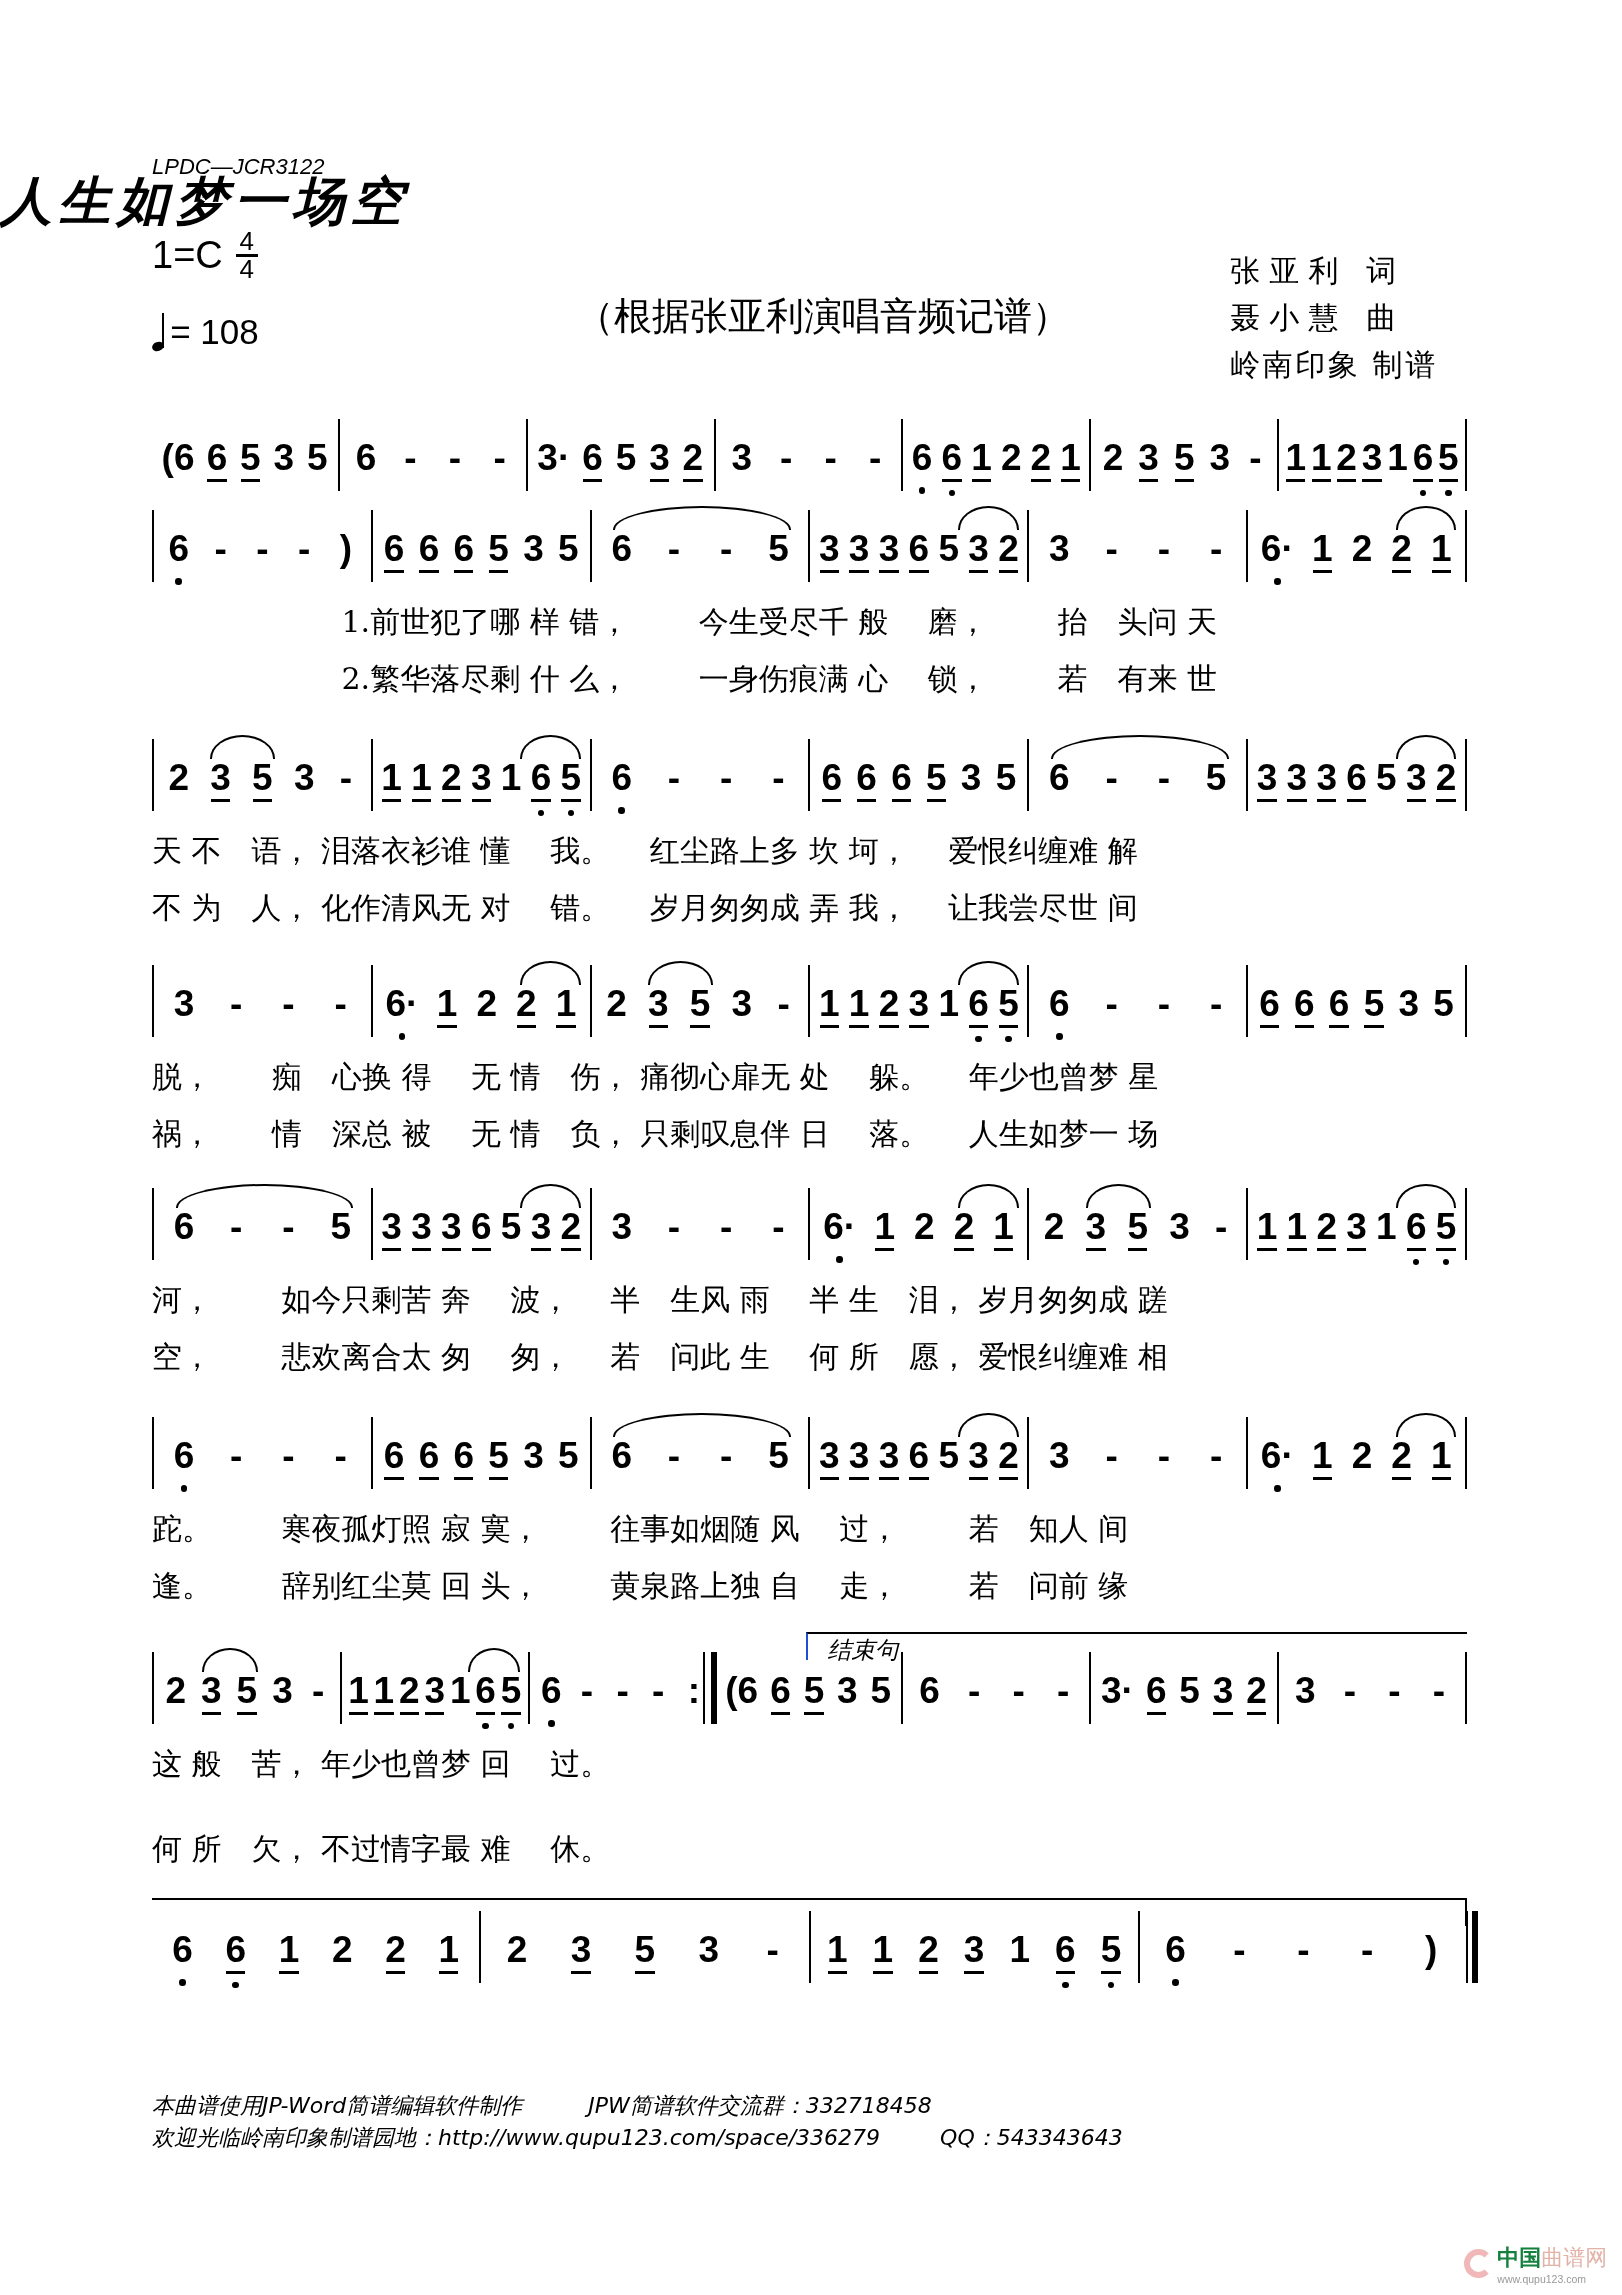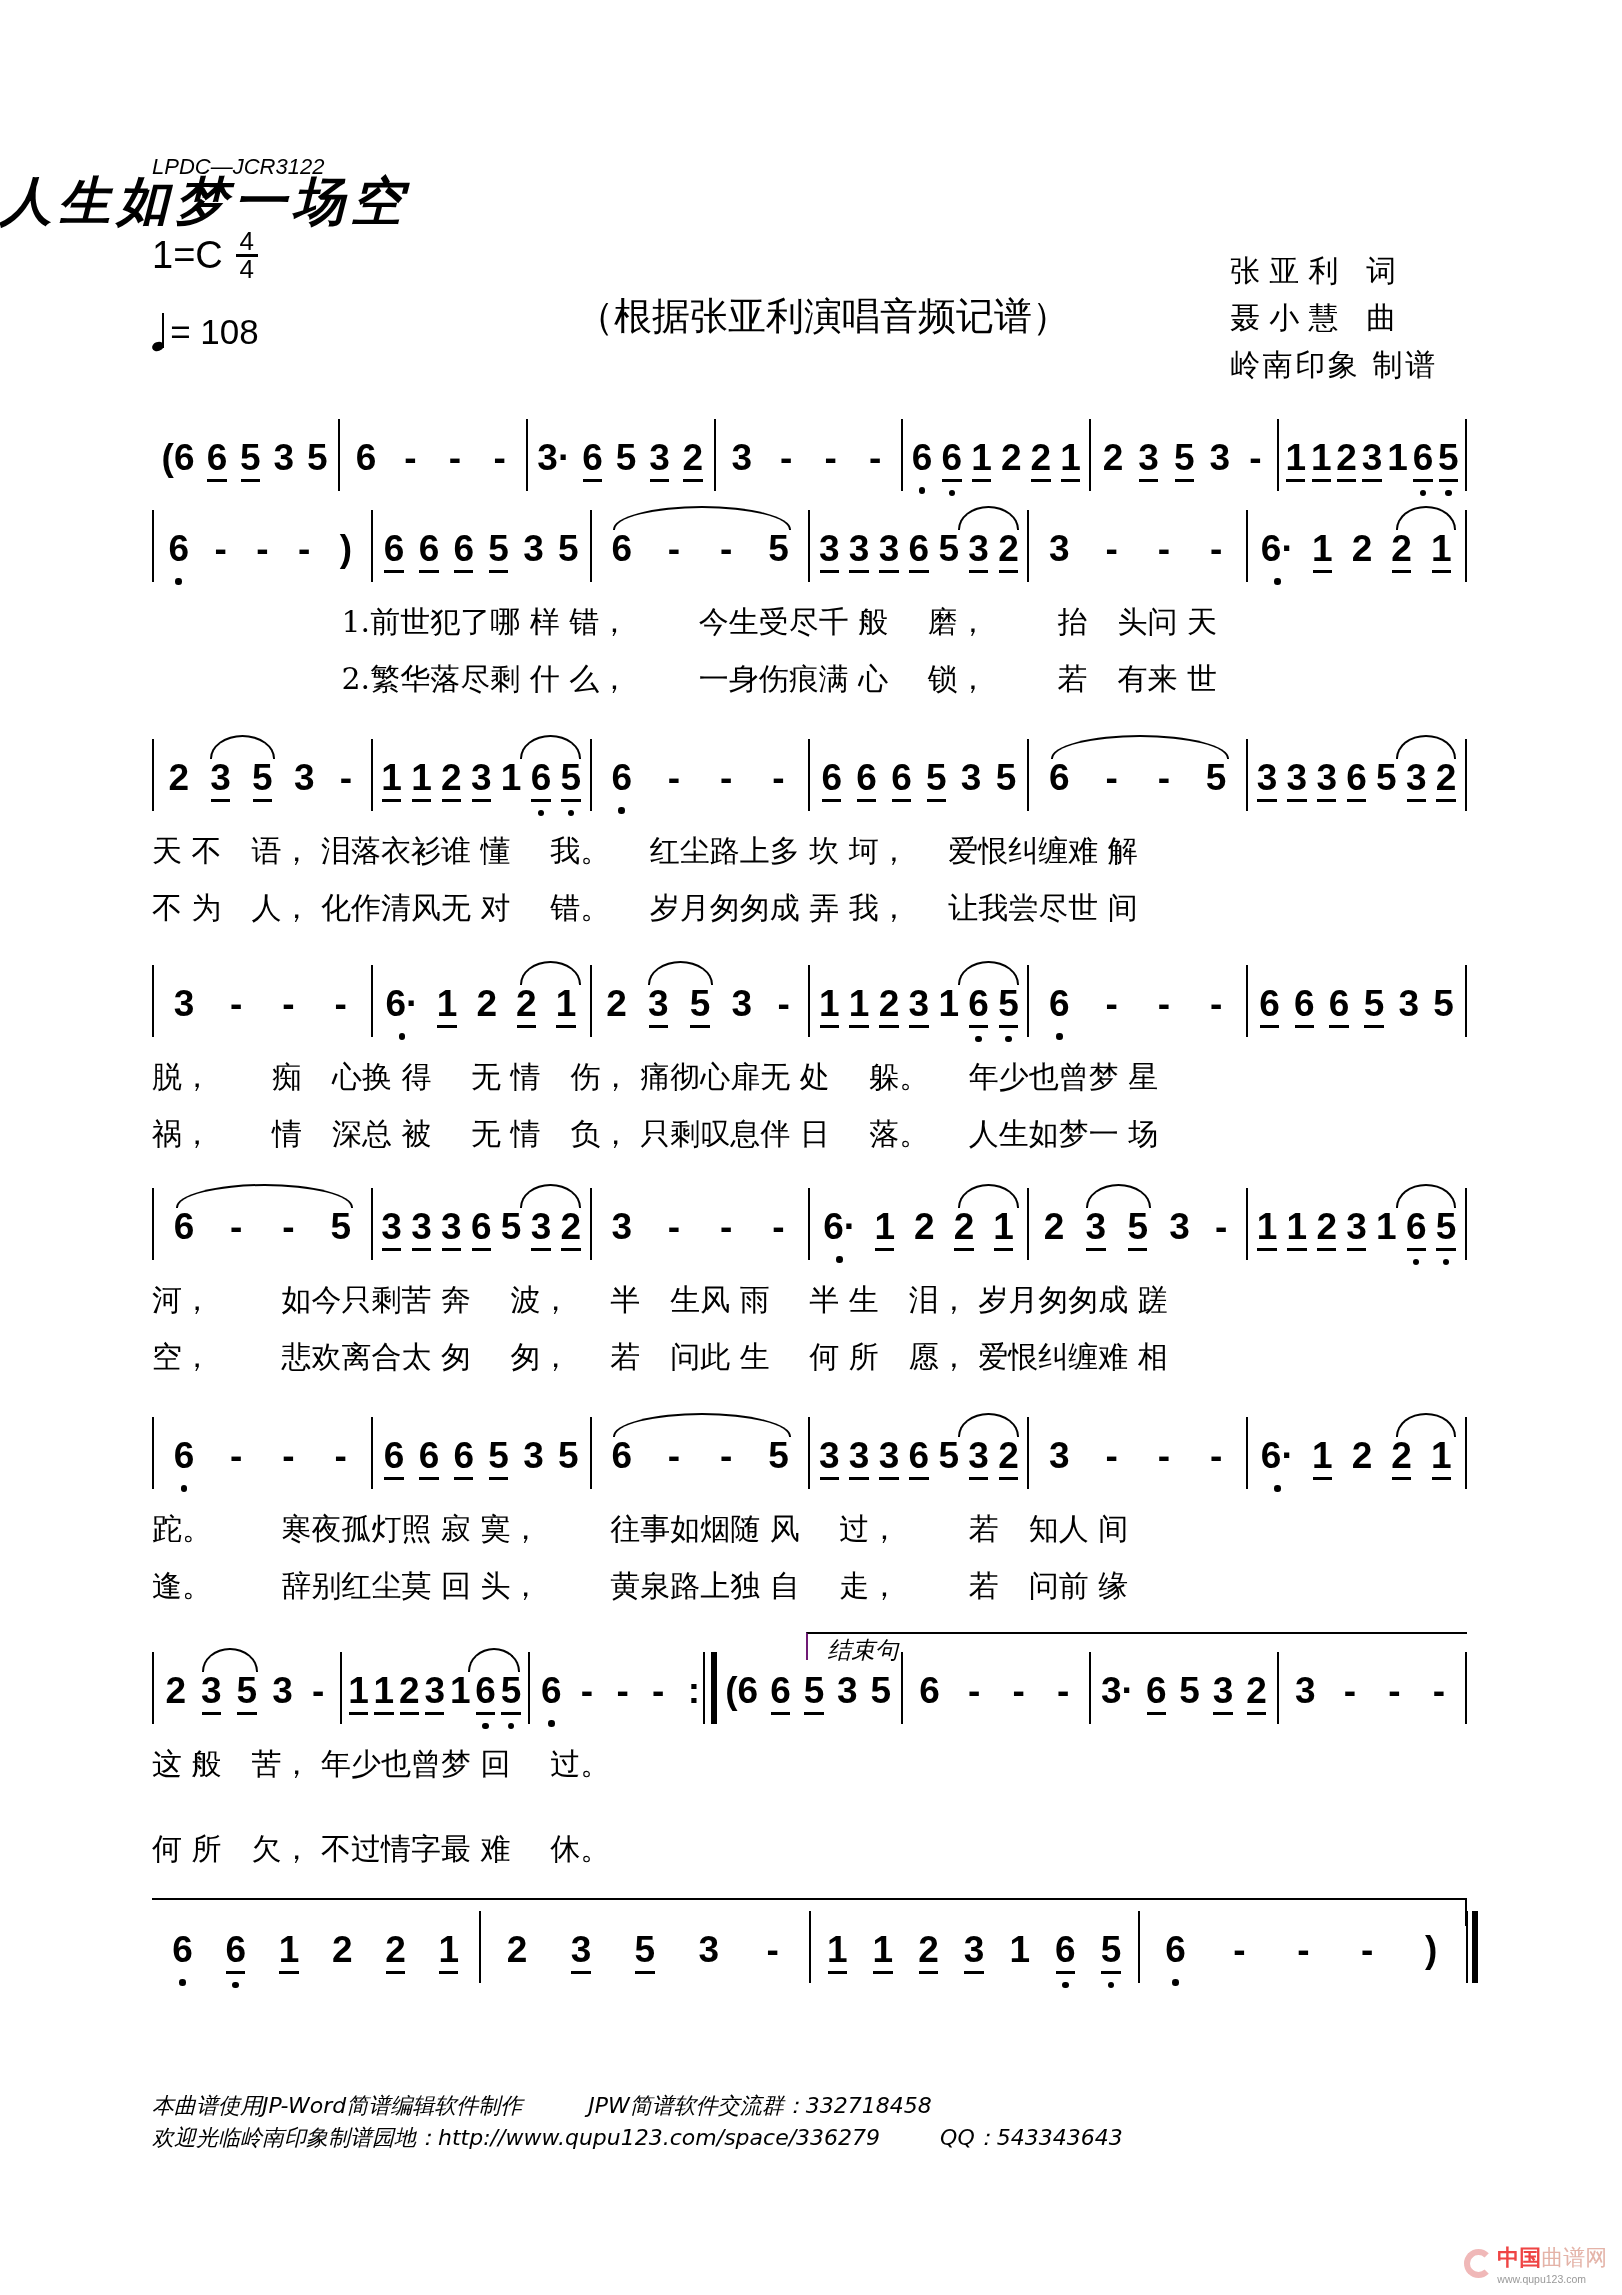--- a/index.html
+++ b/index.html
@@ -24,26 +24,26 @@
   .measure.repeat-end:after{content:"";position:absolute;right:-1.3px;top:0;width:5.9px;height:100%;border-left:2px solid #000;border-right:6.5px solid #000;box-sizing:content-box;}
   .measure.final-end{border-right:none;}
   .measure.final-end:after{content:"";position:absolute;right:-10.5px;top:0;width:3.9px;height:100%;border-left:2px solid #000;border-right:6.5px solid #000;}
   .n{position:relative;font-family:"Liberation Sans",sans-serif;font-size:37px;font-weight:bold;line-height:39px;padding-bottom:14.4px;min-width:22px;text-align:center;}
   .n.u:after{content:"";position:absolute;left:1.3px;right:1.3px;bottom:9.2px;height:2.6px;background:#000;}
   .n.ld:before{content:"";position:absolute;left:50%;margin-left:-3.3px;bottom:-2.6px;width:6.5px;height:6.5px;border-radius:50%;background:#000;}
   .n.ld.u:before{bottom:-5.2px;}
   .n.dash{font-weight:bold;}
   .slur{position:absolute;top:-3.9px;height:23.6px;border:2.6px solid #000;border-bottom:none;border-radius:50% 50% 0 0/100% 100% 0 0;box-sizing:border-box;}
   .lyr{position:absolute;left:0;right:0;font-family:"DejaVu Serif",serif;font-size:30px;letter-spacing:0;white-space:pre;}
-  .ending{position:absolute;border-top:2.6px solid #000;border-left:2px solid #701a75;height:26px;}
+  .ending{position:absolute;border-top:2.6px solid #000;border-left:2px solid #1d4ed8;height:26px;}
   .ending-label{position:absolute;font-size:23.6px;font-style:italic;}
   .footer{left:152px;font-size:22px;font-style:italic;font-family:"DejaVu Sans",sans-serif;}
   .logo{right:15.7px;bottom:10.5px;display:flex;align-items:center;color:#e8a8a8;}
   .logo .mark{width:29px;height:29px;border-radius:50%;border:6.5px solid #f0b8b8;border-right-color:transparent;box-sizing:border-box;margin-right:3.9px;}
-  .logo .cn{font-size:22px;font-weight:bold;color:#ef4444;font-family:"DejaVu Serif",serif;}
+  .logo .cn{font-size:22px;font-weight:bold;color:#15803d;font-family:"DejaVu Serif",serif;}
   .logo .cn2{font-size:22px;color:#e4b3a8;font-family:"DejaVu Serif",serif;}
   .logo .url{font-size:10.5px;color:#999;display:block;}
 </style>
 </head>
 <body>
 
 <div class="abs code">LPDC—JCR3122</div>
 <div class="abs title">人生如梦一场空</div>
 
 <div class="abs key">

